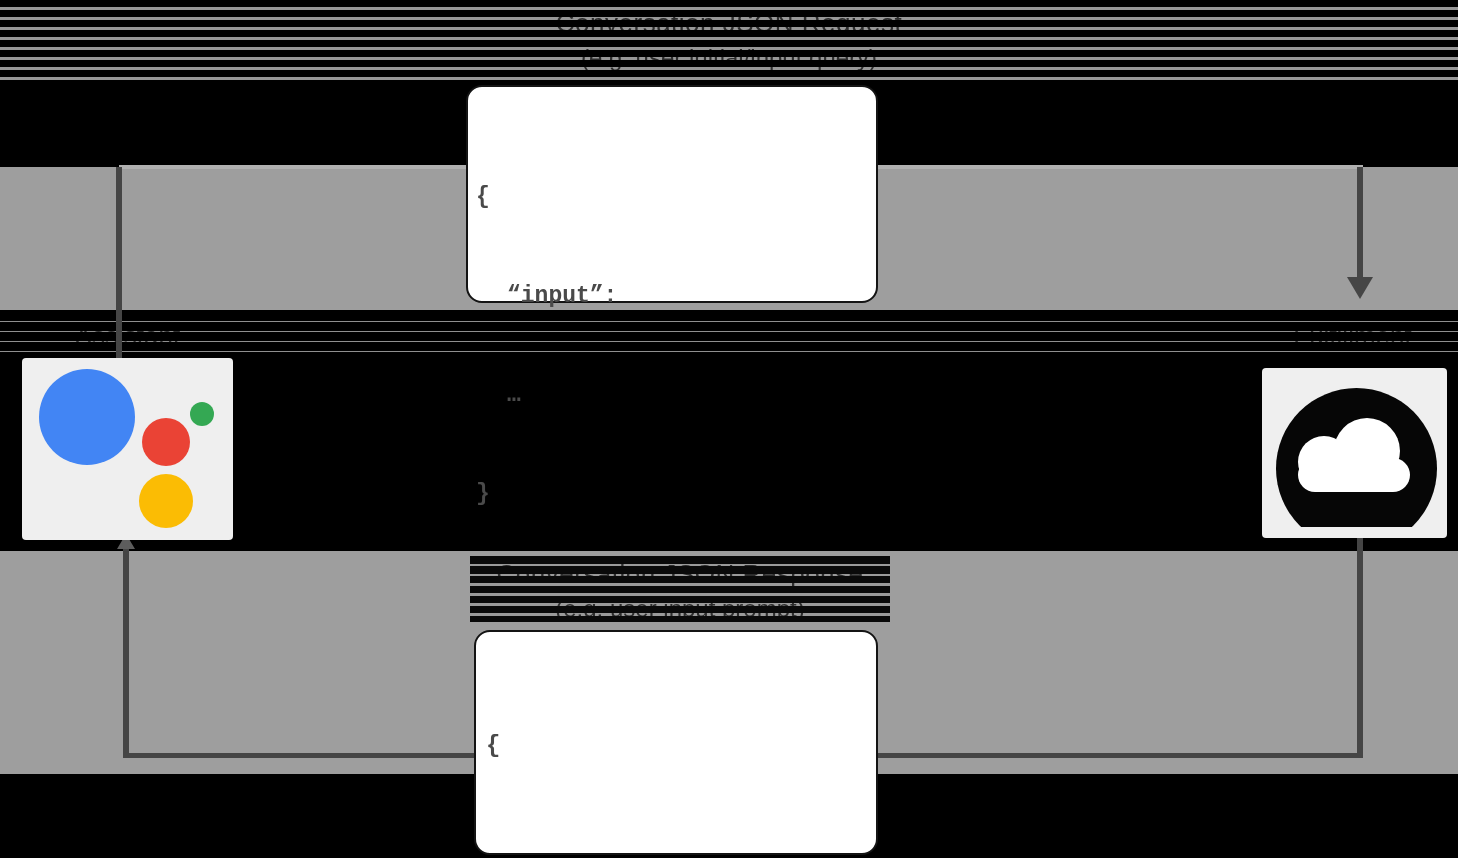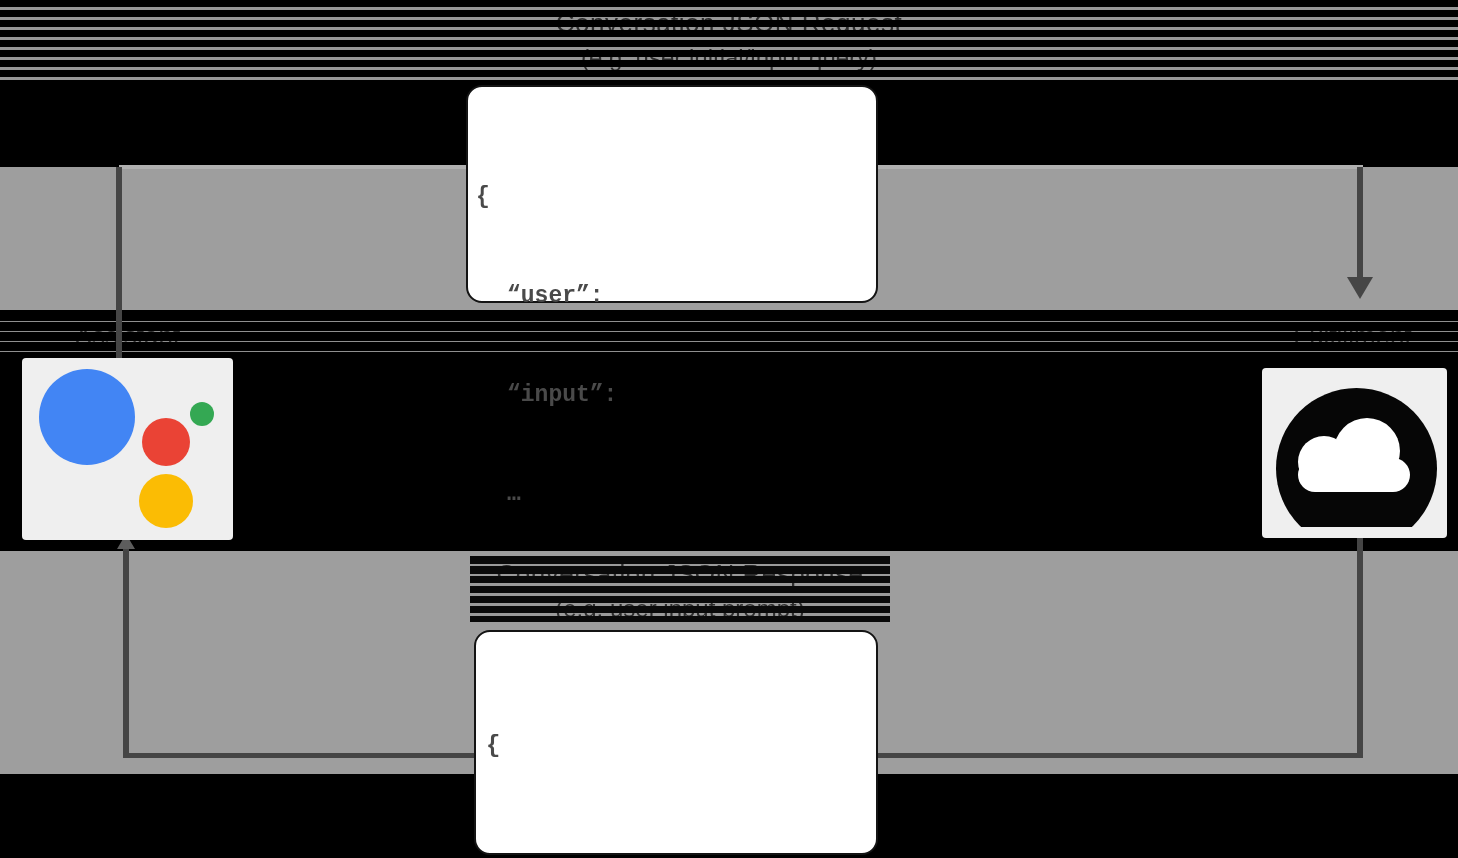--- a/index.html
+++ b/index.html
@@ -124,21 +124,20 @@
   <div class="seg seg-top-v-right"></div>
   <div class="head-down"></div>
 
   <div class="seg seg-bot-v-right"></div>
   <div class="seg seg-bot-h"></div>
   <div class="seg seg-bot-v-left"></div>
   <div class="head-up"></div>
 
   <div class="json-box box-request">
     <div class="json-line">{</div>
-    <div class="json-line indent">“user”:</div>
     <div class="json-line indent">“input”:</div>
     <div class="json-line indent">…</div>
     <div class="json-line">}</div>
   </div>
 
   <div class="flow-title-bottom">
     <div class="ft-line1">Conversation JSON Response</div>
     <div class="ft-line2">(e.g. user input prompt)</div>
     <div class="stripe-overlay"></div>
   </div>

